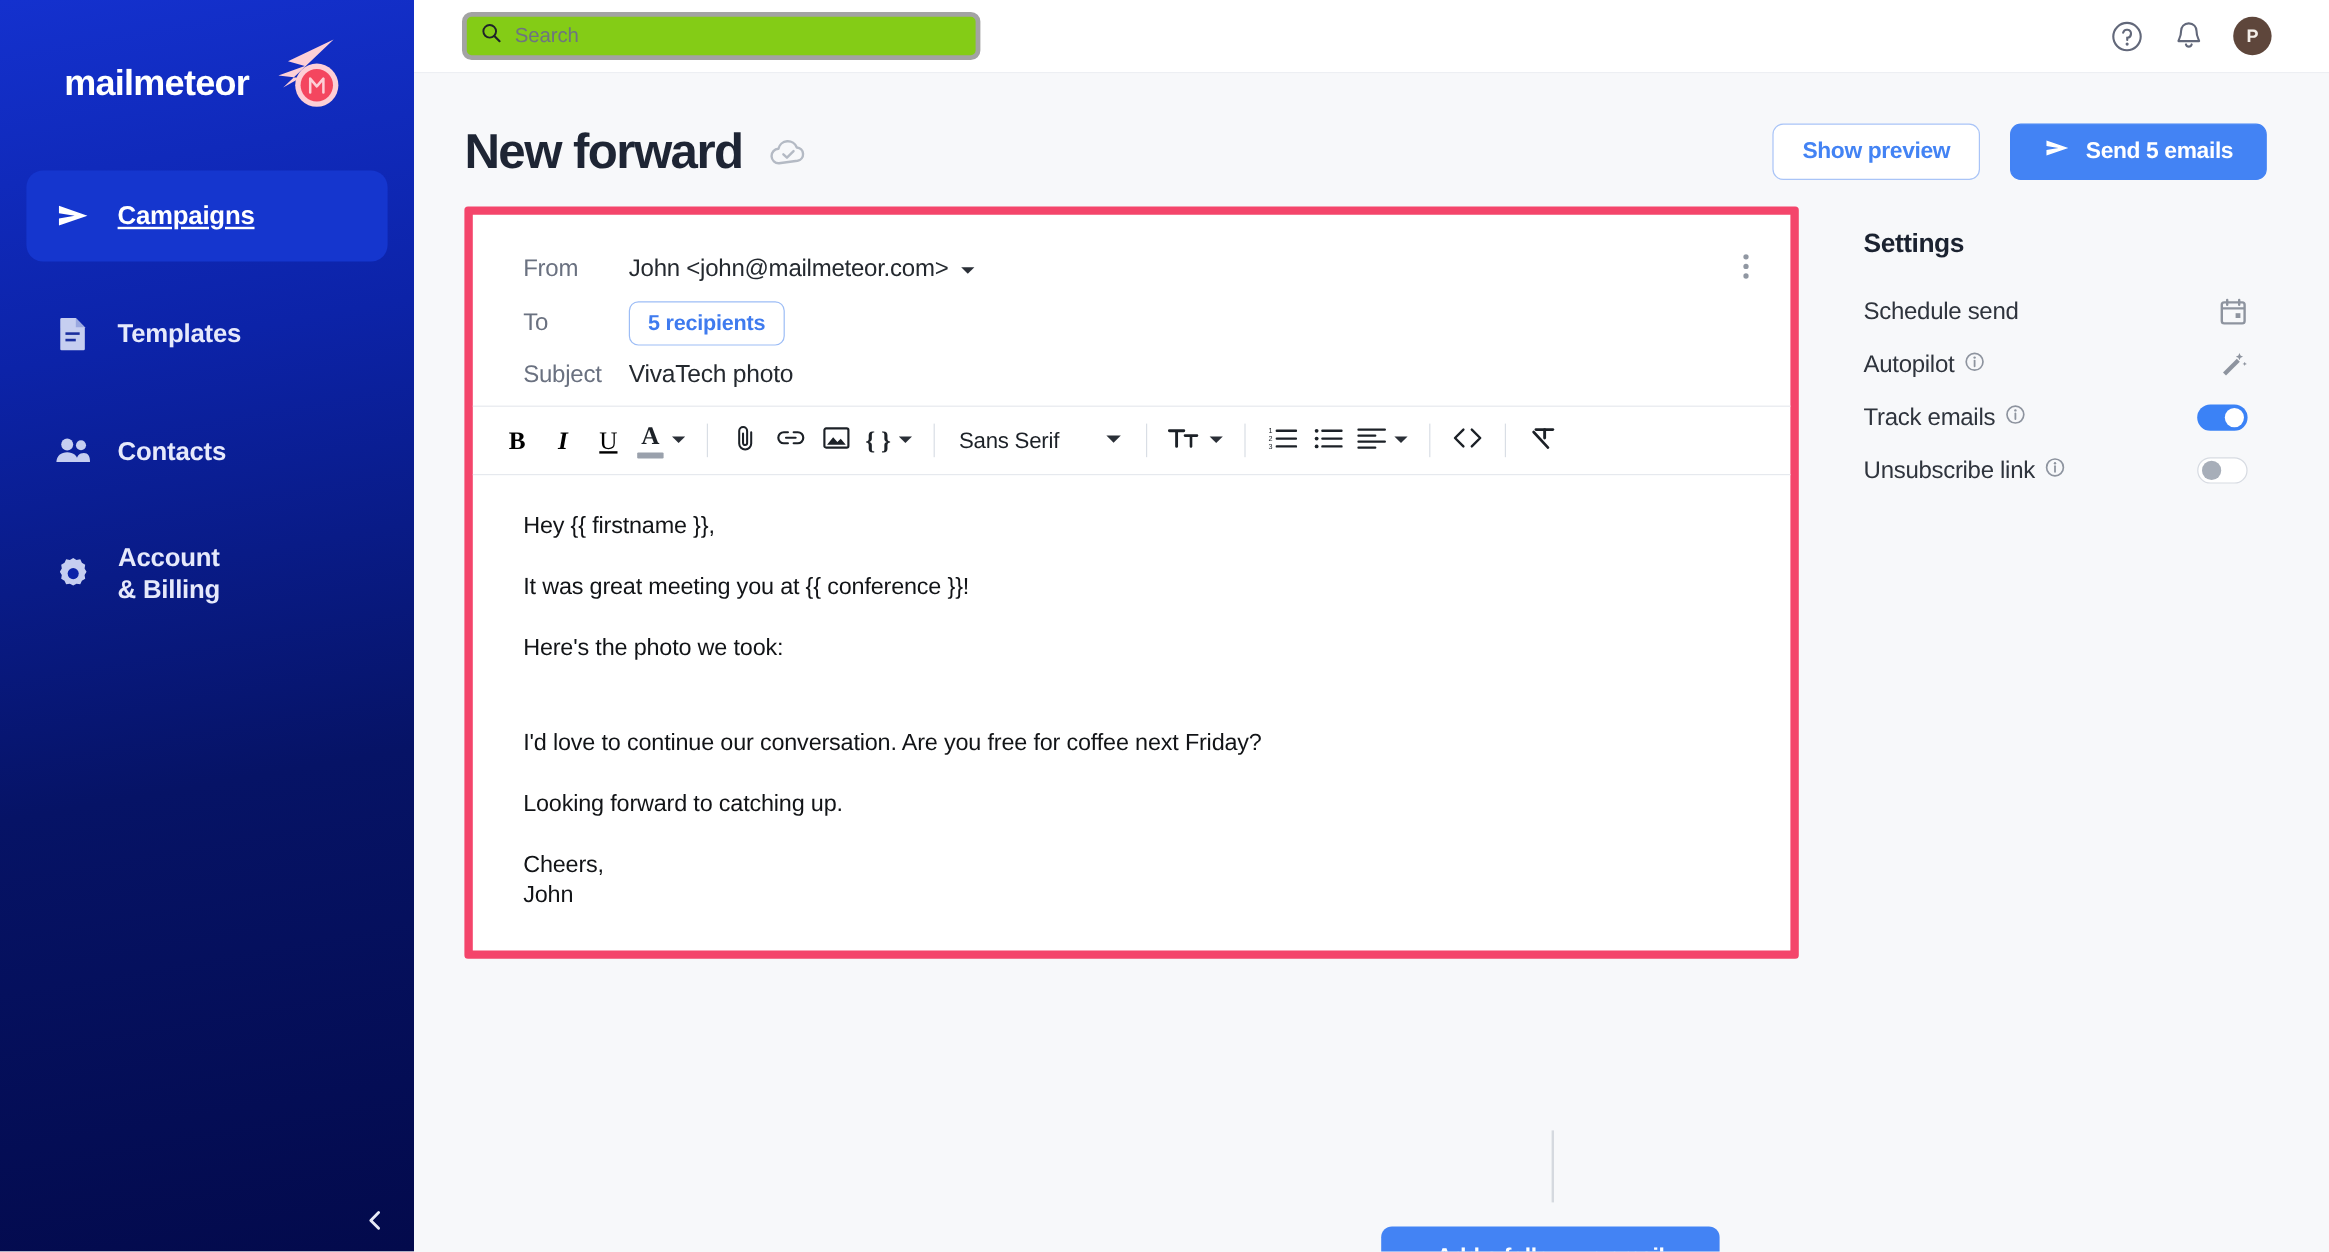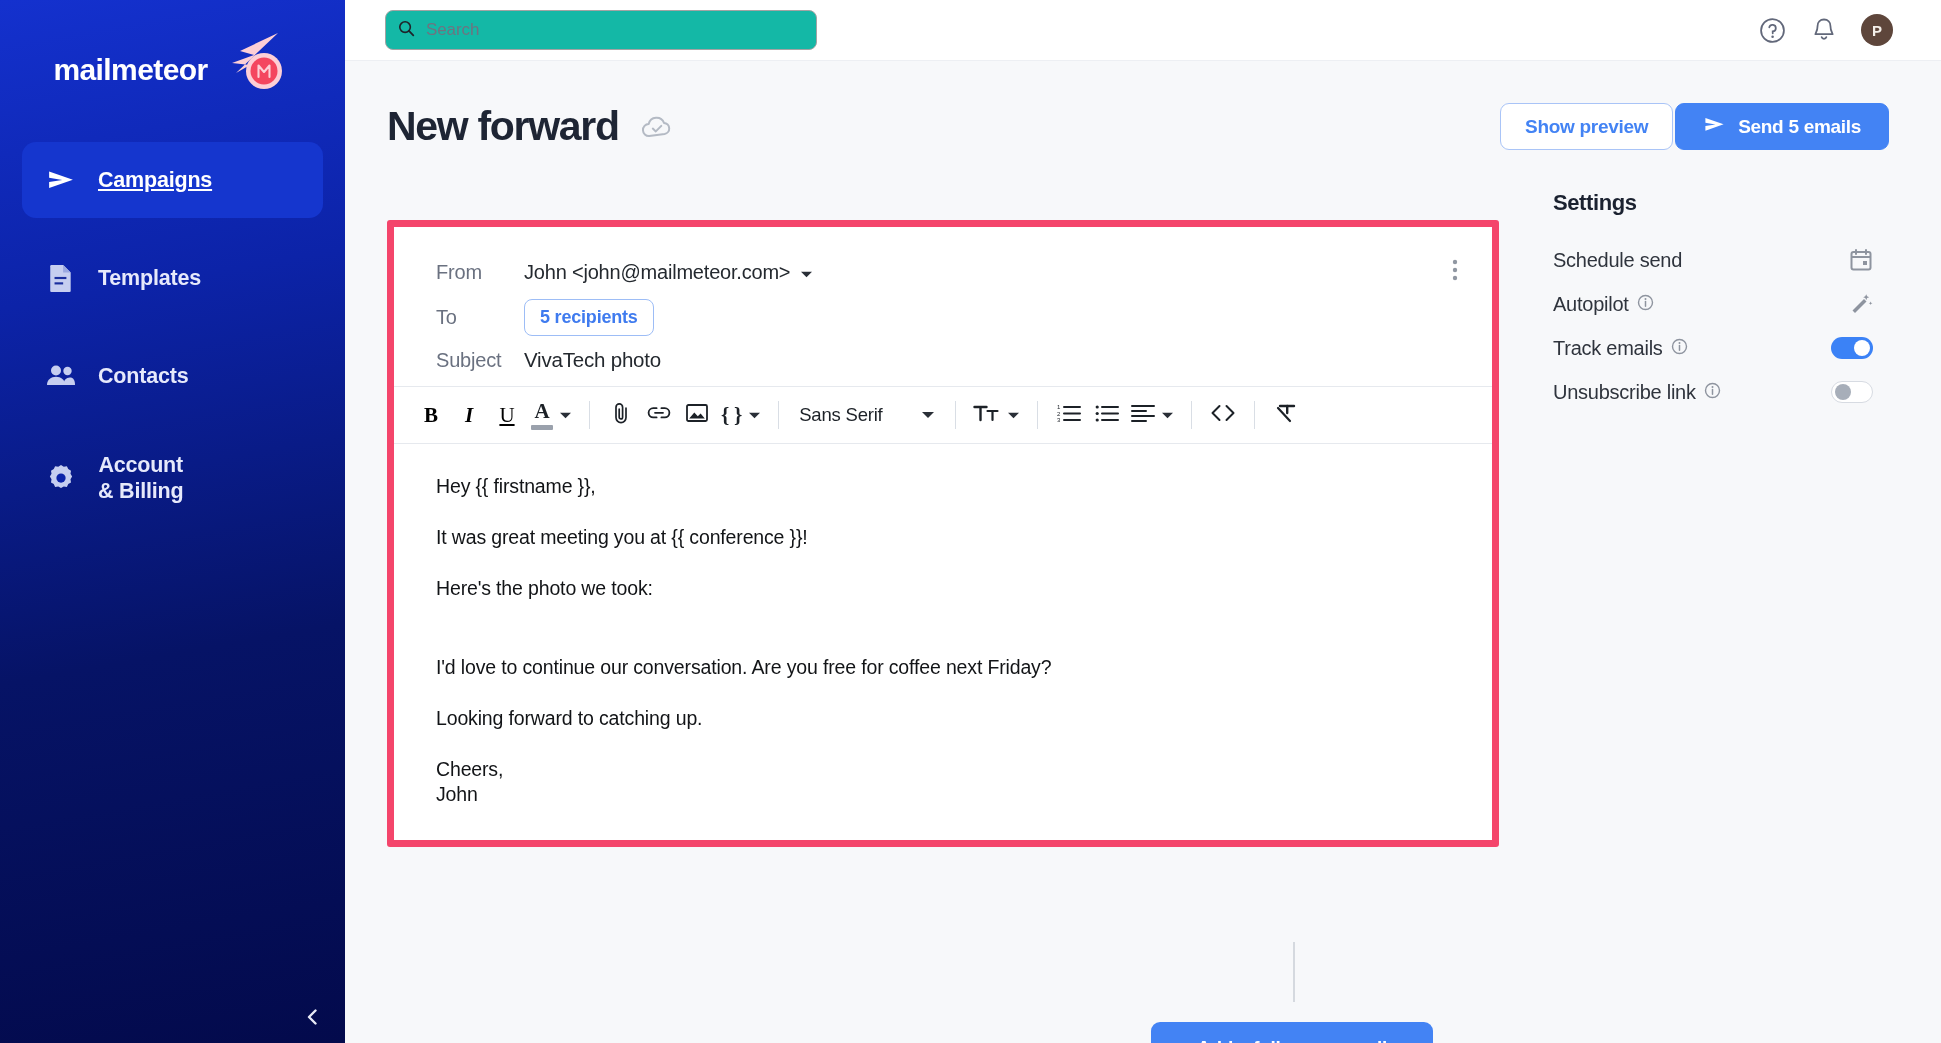--- a/index.html
+++ b/index.html
@@ -54,21 +54,21 @@
   
   #main { position: relative; flex: 1 1 auto; height: 1043px; background: #F7F8FA; }
 
   
   .topbar {
     height: 61px; background: #FFFFFF; border-bottom: 1px solid #EDEFF3;
     display: flex; align-items: center; padding: 0 40px 0 40px;
   }
   .searchbox {
     position: relative; width: 432px; height: 40px;
-    border: 1px solid #a3a3a3; border-radius: 8px; background: #14b8a6;
+    border: 4px solid #a3a3a3; border-radius: 8px; background: #84cc16;
     display: flex; align-items: center; padding: 0 12px; gap: 11px;
   }
   .searchbox .search-input {
     border: none; outline: none; background: transparent;
     font-family: "Liberation Sans", sans-serif; font-size: 17px; color: #30343C;
     width: 100%; letter-spacing: -0.1px;
   }
   .searchbox .search-input::placeholder { color: #6E7480; }
   .topbar-right { margin-left: auto; display: flex; align-items: center; gap: 22px; padding-right: 8px; }
   .tb-icon { width: 30px; height: 30px; display: flex; align-items: center; justify-content: center; cursor: pointer; }
@@ -80,39 +80,38 @@
 
   
   .page-head {
     display: flex; align-items: center;
     padding: 42px 52px 0 42px;
   }
   .page-title {
     font-size: 41px; font-weight: 800; letter-spacing: -1.3px; color: #1E2534;
   }
   .saved-icon { margin-left: 22px; display: flex; align-items: center; }
-  .head-actions { margin-left: auto; display: flex; align-items: flex-end; gap: 2px; }
+  .head-actions { margin-left: auto; display: flex; align-items: flex-end; gap: 25px; }
   .btn {
     display: flex; align-items: center; justify-content: center; gap: 12px;
     height: 47px; border-radius: 9px; cursor: pointer;
     font-size: 19px; font-weight: 700; letter-spacing: -0.3px;
     font-family: "Liberation Sans", sans-serif;
   }
   .btn-outline { background: #FFFFFF; color: #4383F4; border: 1px solid #A9C4F7; padding: 0 24px; }
   .btn-primary { background: #4383F4; color: #FFFFFF; border: 1px solid #4383F4; padding: 16px 27px; }
 
   
   .content-row { display: flex; padding: 22px 0 0 42px; gap: 0; }
 
   
   .composer-outer {
     width: 1112px; flex: 0 0 1112px;
     border: 7px solid #F4456B; border-radius: 3px;
     background: #FFFFFF;
-    margin-top: 48px;
   }
   .fields { padding: 20px 0 0 0; }
   .field-row { display: flex; align-items: center; padding: 0 0 0 42px; min-height: 44px; position: relative; }
   .field-label {
     width: 88px; flex: 0 0 88px;
     font-size: 20px; color: #6A7180; letter-spacing: -0.2px;
   }
   .field-value { font-size: 20px; color: #24292F; letter-spacing: -0.2px; display: flex; align-items: center; gap: 10px; }
   .from-row { padding-top: 6px; }
   .dots-menu { position: absolute; right: 24px; top: 8px; width: 26px; height: 30px; display:flex; align-items:center; justify-content:center; cursor: pointer; }

